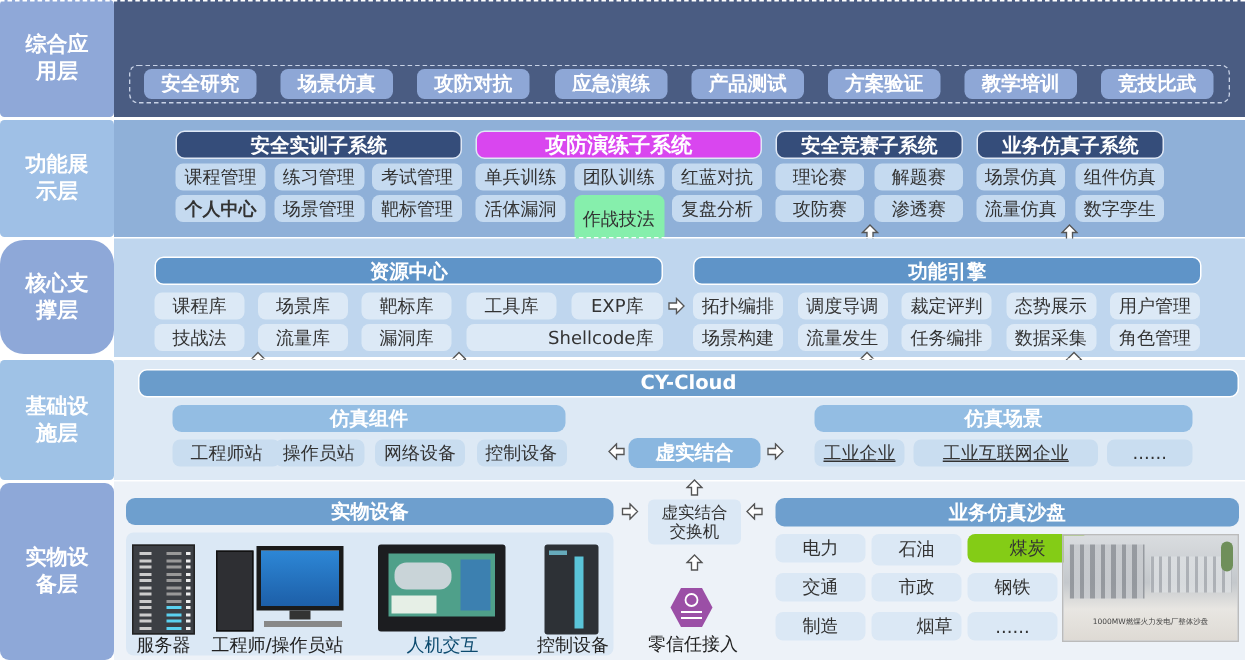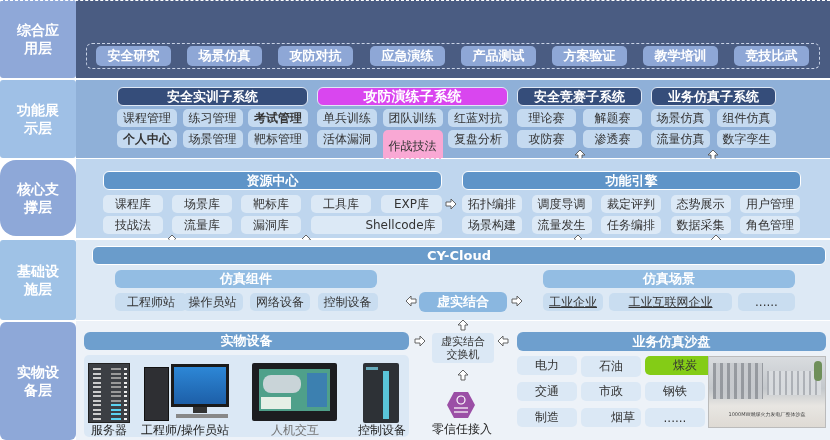--- a/index.html
+++ b/index.html
@@ -53,30 +53,30 @@
 <div class="dash-h" style="top:79px;"></div>
 
 <div class="layer-label" style="top:80px;height:78px;background:#9fc0e6;">
   <span style="width:44px;">功能展示层</span>
 </div>
 <div class="layer-body" style="top:80px;height:78px;background:#8fb0d8;">
   <div id="func-area">
       <div class="pill" style="left:41px;top:7px;width:191px;height:19px;font-size:13px;background:#354d7a;border:1px solid #dfe8f5;">安全实训子系统</div>
       <div class="cell" style="left:41px;top:29px;width:60px;height:18px;background:#c5daf0;">课程管理</div>
       <div class="cell" style="left:106.5px;top:29px;width:60px;height:18px;background:#c5daf0;">练习管理</div>
-      <div class="cell" style="left:172px;top:29px;width:60px;height:18px;background:#c5daf0;font-weight:bold;">考试管理</div>
+      <div class="cell" style="left:172px;top:29px;width:60px;height:18px;background:#c5daf0;">考试管理</div>
       <div class="cell" style="left:41px;top:50px;width:60px;height:18px;background:#c5daf0;font-weight:bold;">个人中心</div>
       <div class="cell" style="left:106.5px;top:50px;width:60px;height:18px;background:#c5daf0;">场景管理</div>
       <div class="cell" style="left:172px;top:50px;width:60px;height:18px;background:#c5daf0;">靶标管理</div>
       <div class="pill" style="left:241px;top:7px;width:191px;height:19px;font-size:14px;background:#d946ef;border:1px solid #dfe8f5;">攻防演练子系统</div>
       <div class="cell" style="left:241px;top:29px;width:60px;height:18px;background:#c5daf0;">单兵训练</div>
       <div class="cell" style="left:306.5px;top:29px;width:60px;height:18px;background:#c5daf0;">团队训练</div>
       <div class="cell" style="left:372px;top:29px;width:60px;height:18px;background:#c5daf0;">红蓝对抗</div>
       <div class="cell" style="left:241px;top:50px;width:60px;height:18px;background:#c5daf0;">活体漏洞</div>
-      <div class="cell" style="left:306.5px;top:50px;width:60px;height:32px;background:#f9a8d4;">作战技法</div>
+      <div class="cell" style="left:306.5px;top:50px;width:60px;height:32px;background:#86efac;">作战技法</div>
       <div class="cell" style="left:372px;top:50px;width:60px;height:18px;background:#c5daf0;">复盘分析</div>
       <div class="pill" style="left:441px;top:7px;width:125px;height:19px;font-size:13px;background:#354d7a;border:1px solid #dfe8f5;">安全竞赛子系统</div>
       <div class="cell" style="left:441px;top:29px;width:59px;height:18px;background:#c5daf0;">理论赛</div>
       <div class="cell" style="left:507px;top:29px;width:59px;height:18px;background:#c5daf0;">解题赛</div>
       <div class="cell" style="left:441px;top:50px;width:59px;height:18px;background:#c5daf0;">攻防赛</div>
       <div class="cell" style="left:507px;top:50px;width:59px;height:18px;background:#c5daf0;">渗透赛</div>
       <div class="pill" style="left:575px;top:7px;width:125px;height:19px;font-size:13px;background:#354d7a;border:1px solid #dfe8f5;">业务仿真子系统</div>
       <div class="cell" style="left:575px;top:29px;width:59px;height:18px;background:#c5daf0;">场景仿真</div>
       <div class="cell" style="left:641px;top:29px;width:59px;height:18px;background:#c5daf0;">组件仿真</div>
       <div class="cell" style="left:575px;top:50px;width:59px;height:18px;background:#c5daf0;">流量仿真</div>
@@ -235,21 +235,21 @@
           <div style="position:absolute;left:48px;top:4px;width:20px;height:34px;background:#3c80b0;"></div>
           <div style="position:absolute;left:2px;top:28px;width:30px;height:12px;background:#e6efe6;"></div>
         </div>
       </div>
       <div class="abs" style="left:287px;top:42px;width:36px;height:60px;background:#2d3136;border-radius:2px;">
         <div style="position:absolute;left:20px;top:8px;width:6px;height:48px;background:#5ac4d8;"></div>
         <div style="position:absolute;left:3px;top:4px;width:12px;height:3px;background:#6ab;"></div>
       </div>
       <div class="cell" style="left:10px;top:102px;width:46px;height:14px;background:transparent;font-size:12px;color:#222;">服务器</div>
       <div class="cell" style="left:62px;top:102px;width:94px;height:14px;background:transparent;font-size:12px;color:#222;">工程师/操作员站</div>
-      <div class="cell" style="left:172px;top:102px;width:94px;height:14px;background:transparent;font-size:12px;color:#737373;">人机交互</div>
+      <div class="cell" style="left:172px;top:102px;width:94px;height:14px;background:transparent;font-size:12px;color:#0c4a6e;">人机交互</div>
       <div class="cell" style="left:280px;top:102px;width:52px;height:14px;background:transparent;font-size:12px;color:#222;">控制设备</div>
       <div class="arrow" style="left: 338px; top: 14px;">
         <svg viewBox="0 0 12 12">
           <path d="M11 6 L6 1 L6 4 L1 4 L1 8 L6 8 L6 11 Z" fill="#fff" stroke="#555" stroke-width="0.9"></path>
         </svg>
       </div>
       <div class="abs" style="left:356px;top:12px;width:62px;height:30px;background:#dbe8f5;border-radius:4px;font-size:11px;line-height:13px;color:#333;text-align:center;padding-top:2px;">
         <div>虚实结合</div>
         <div>交换机</div>
       </div>

